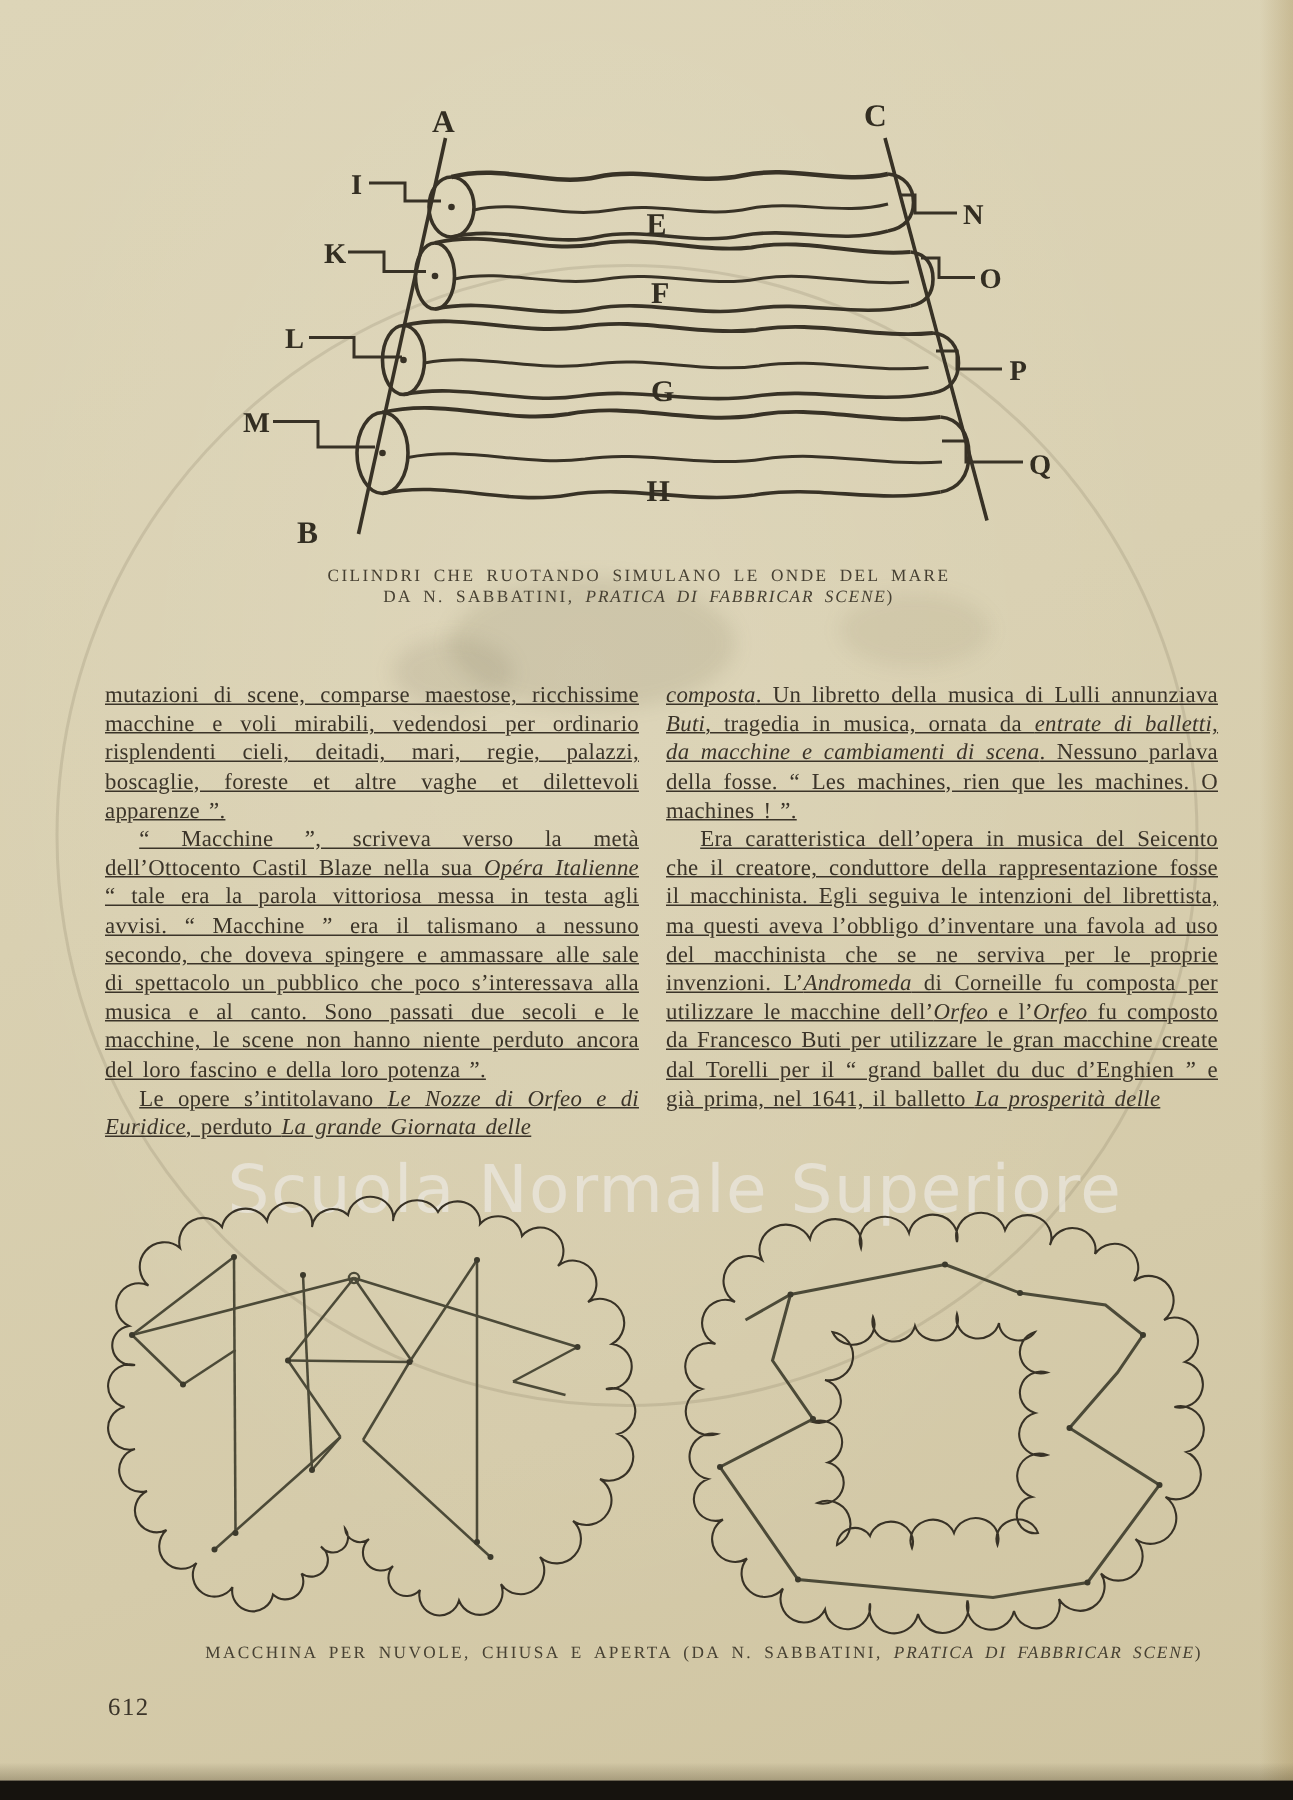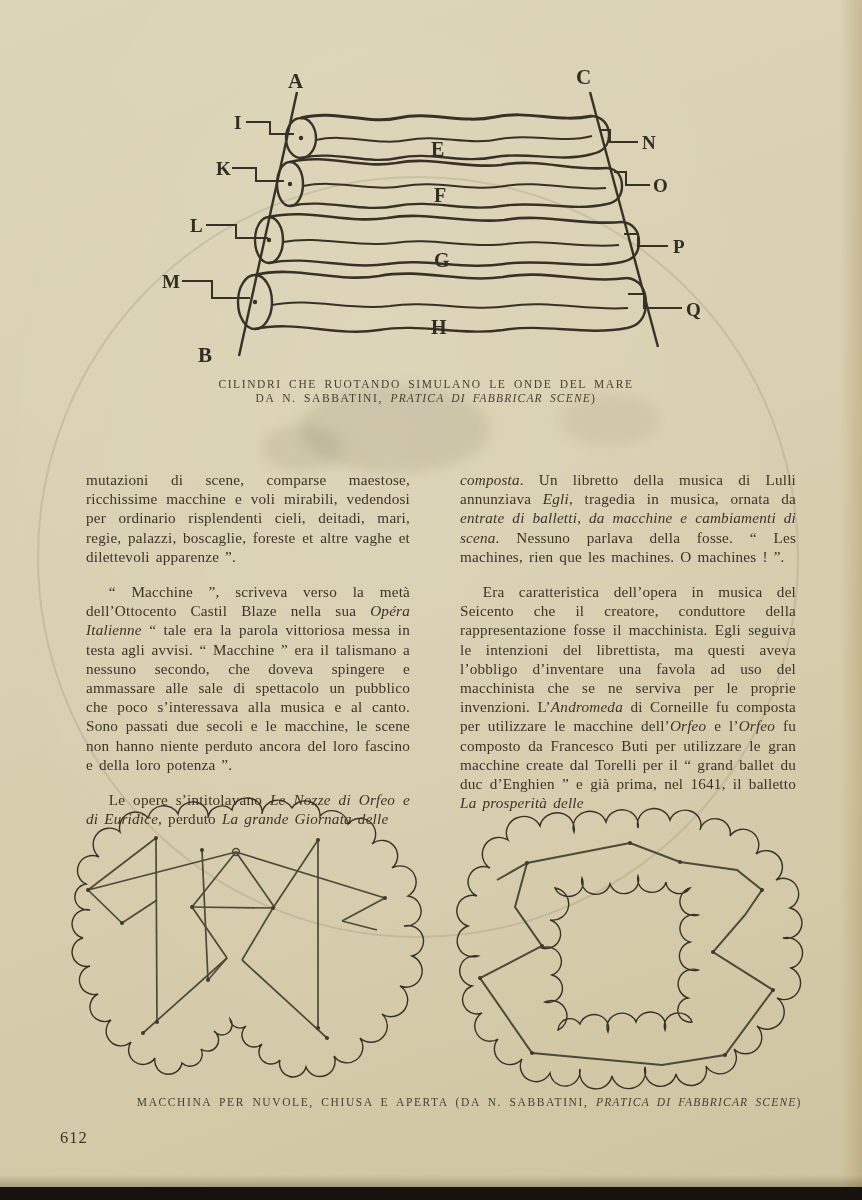--- a/index.html
+++ b/index.html
@@ -40,34 +40,35 @@
   .caption i{letter-spacing:1.2px;margin-top:42px;}
   .caption-top{left:96px;top:377px;width:660px;line-height:14px;}
   .caption-bottom{left:60px;top:1096px;width:742px;line-height:13px;text-align:right;}
 
   
   .columns{position:absolute;left:70px;top:454px;width:742px;display:flex;gap:18px;}
   .col{font-size:15.2px;line-height:19.2px;text-align:justify;
     letter-spacing:.2px;word-spacing:2px;color:#3b3429;}
   .col-left{width:356px;}
   .col-right{width:368px;}
-  .col p{margin:16px;}
+  .col p{margin:0;text-decoration:underline;}
   .col p.indent{text-indent:1.5em;}
 
-  .pageno{position:absolute;left:60px;top:1128px;font-size:16.5px;color:#3b3429;letter-spacing:1px;}
+  .pageno{position:absolute;left:72px;top:1128px;font-size:16.5px;color:#3b3429;letter-spacing:1px;}
 </style>
 </head>
 <body>
 
 <div class="page">
 
   <div class="wm-circle"></div>
   <div class="wm-blob b1"></div>
   <div class="wm-blob b2"></div>
   <div class="wm-blob b3"></div>
+  <div class="wm-text">Scuola Normale Superiore</div>
 
   <div class="fig" style="left:150px;top:60px;">
     <svg width="570" height="310" viewBox="0 0 570 310">
 
       <path class="ink-line" stroke-width="2.4" d="M147,32 L89,296"></path>
       <path class="ink-line" stroke-width="2.4" d="M440,32 L508,287"></path>
 
       <g>
         <path class="ink-line" stroke-width="3" d="M151,58 c34,-9 66,7 97,0 c32,-7 64,6 97,-1 c33,-7 64,6 97,-1"></path>
         <path class="ink-line" stroke-width="2" d="M166,80 c30,-7 60,6 92,0 c31,-6 61,6 92,-1 c31,-6 61,5 92,-3"></path>
@@ -138,21 +139,21 @@
     <div><span>DA N. SABBATINI, </span><i>PRATICA DI FABBRICAR SCENE</i><span>)</span></div>
   </div>
 
   <div class="columns">
     <div class="col col-left">
       <p><span>mutazioni di scene, comparse maestose, ricchissime macchine e voli mirabili, vedendosi per ordinario risplendenti cieli, deitadi, mari, regie, palazzi, boscaglie, foreste et altre vaghe et dilettevoli apparenze ”.</span></p>
       <p class="indent"><span>“ Macchine ”, scriveva verso la metà dell’Ottocento Castil Blaze nella sua </span><i>Opéra Italienne</i><span> “ tale era la parola vittoriosa messa in testa agli avvisi. “ Macchine ” era il talismano a nessuno secondo, che doveva spingere e ammassare alle sale di spettacolo un pubblico che poco s’interessava alla musica e al canto. Sono passati due secoli e le macchine, le scene non hanno niente perduto ancora del loro fascino e della loro potenza ”.</span></p>
       <p class="indent"><span>Le opere s’intitolavano </span><i>Le Nozze di Orfeo e di Euridice</i><span>, perduto </span><i>La grande Giornata delle</i></p>
     </div>
     <div class="col col-right">
-      <p><i>composta</i><span>. Un libretto della musica di Lulli annunziava </span><i>Egli</i><span>, tragedia in musica, ornata da </span><i>entrate di balletti, da macchine e cambiamenti di scena</i><span>. Nessuno parlava della fosse. “ Les machines, rien que les machines. O machines ! ”.</span></p>
+      <p><i>composta</i><span>. Un libretto della musica di Lulli annunziava </span><i>Buti</i><span>, tragedia in musica, ornata da </span><i>entrate di balletti, da macchine e cambiamenti di scena</i><span>. Nessuno parlava della fosse. “ Les machines, rien que les machines. O machines ! ”.</span></p>
       <p class="indent"><span>Era caratteristica dell’opera in musica del Seicento che il creatore, conduttore della rappresentazione fosse il macchinista. Egli seguiva le intenzioni del librettista, ma questi aveva l’obbligo d’inventare una favola ad uso del macchinista che se ne serviva per le proprie invenzioni. L’</span><i>Andromeda</i><span> di Corneille fu composta per utilizzare le macchine dell’</span><i>Orfeo</i><span> e l’</span><i>Orfeo</i><span> fu composto da Francesco Buti per utilizzare le gran macchine create dal Torelli per il “ grand ballet du duc d’Enghien ” e già prima, nel 1641, il balletto </span><i>La prosperità delle</i></p>
     </div>
   </div>
 
   <div class="fig" style="left:60px;top:790px;">
     <svg width="380" height="300" viewBox="0 0 380 300">
       <path class="ink-line" stroke-width="1.4" d="
         M60,42 A16,16 0 0 1 88,28 A16,15 0 0 1 118,24 A15,14 0 0 1 148,28 A14,13 0 0 1 172,20
         A15,14 0 0 1 202,24 A16,15 0 0 1 232,18 A15,14 0 0 1 260,26 A16,15 0 0 1 288,34
         A15,15 0 0 1 312,54 A14,14 0 0 1 332,78 A15,15 0 0 1 348,106 A14,14 0 0 1 344,136

